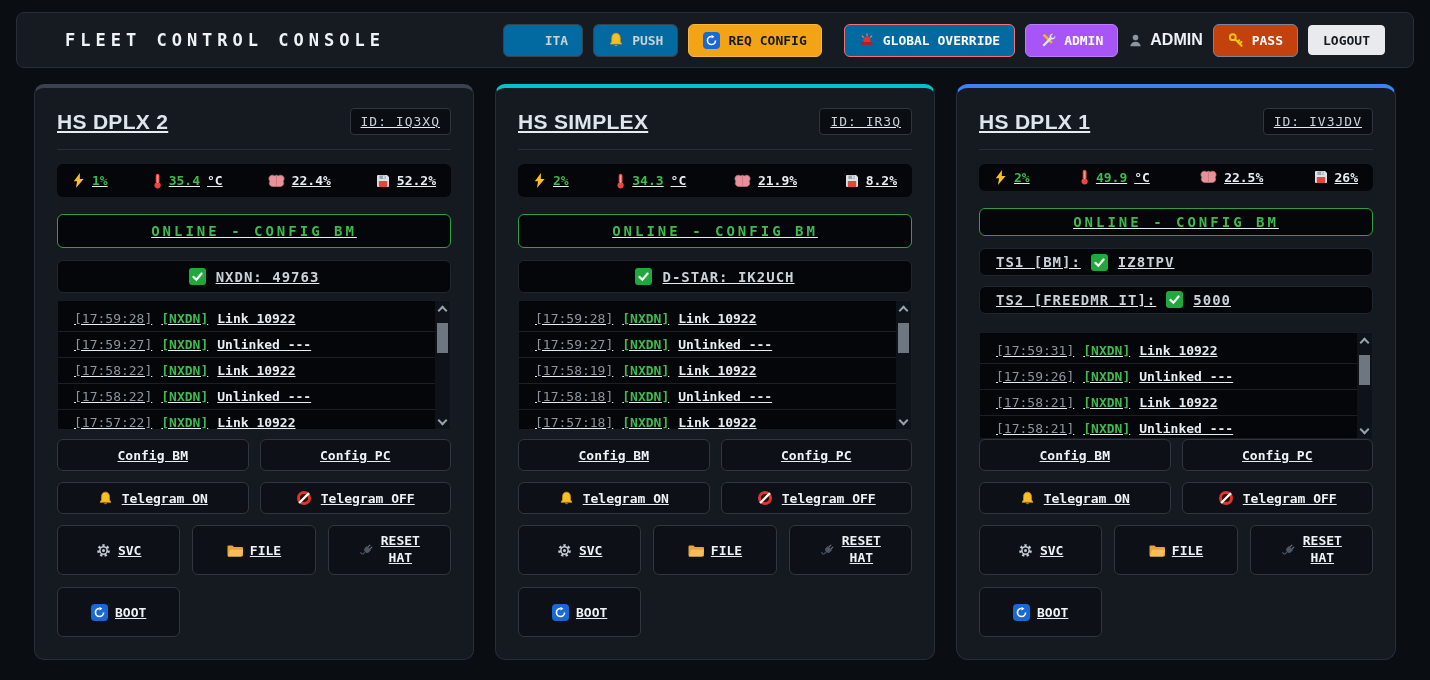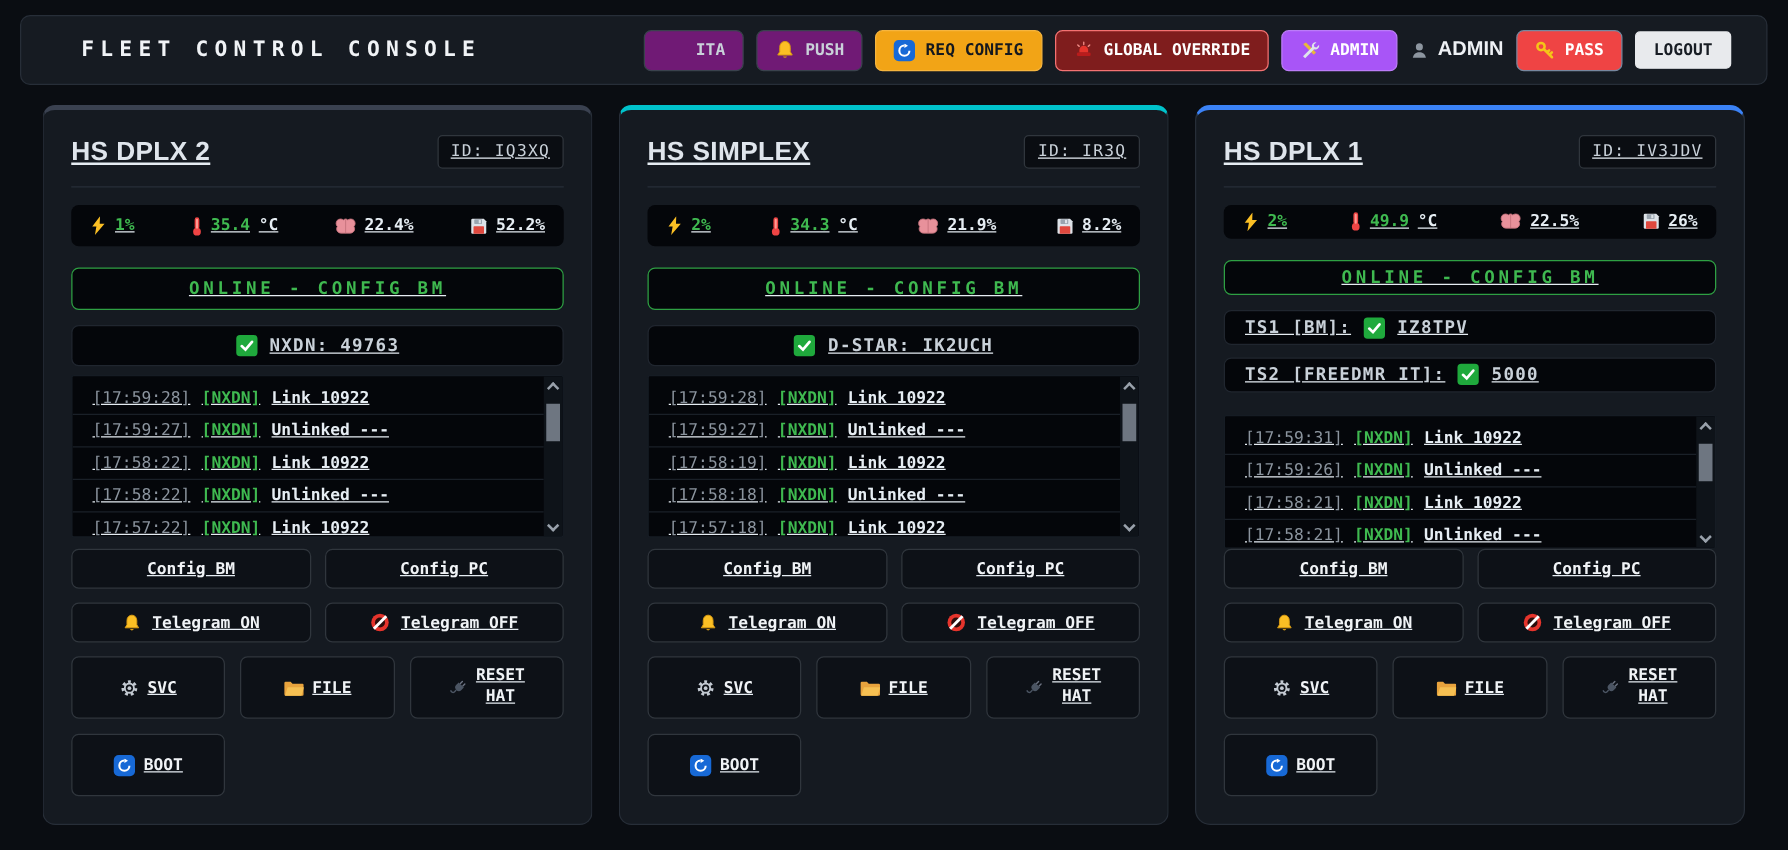--- a/index.html
+++ b/index.html
@@ -13,28 +13,28 @@
   
   .topbar {
     margin:12px 16px 0; height:56px;
     background:#161b22; border:1px solid #272e38; border-radius:8px;
     display:flex; align-items:center; padding:0 28px 0 48px;
   }
   .topbar-title { font-size:17px; font-weight:bold; letter-spacing:5px; color:#f0f3f6; }
   .topbar-actions { margin-left:auto; display:flex; align-items:center; gap:10px; }
   .hbtn {
     display:flex; align-items:center; gap:8px;
-    background:#701a75; border:1px solid #3a424d; border-radius:6px;
+    background:#0369a1; border:1px solid #3a424d; border-radius:6px;
     color:#c9d1d9; font-family:"DejaVu Sans Mono",monospace; font-weight:bold; font-size:13px;
     padding:0 14px; height:33px; cursor:pointer; white-space:nowrap;
   }
   .hbtn.warn   { background:#f2a416; border-color:#f6b53e; color:#14181f; }
-  .hbtn.danger { background:#7f1d1d; border-color:#f47272; color:#ffffff; }
+  .hbtn.danger { background:#0369a1; border-color:#f47272; color:#ffffff;margin-left:12px; }
   .hbtn.purple { background:#a855f7; border-color:#bb7cf8; color:#ffffff; }
-  .hbtn.slate  { background:#ef4444; border-color:#77879e; color:#ffffff; }
+  .hbtn.slate  { background:#c2410c; border-color:#77879e; color:#ffffff; }
   .hbtn.logout { background:#e8eaed; border-color:#e8eaed; color:#171c23; height:30px; border-radius:4px; }
   .admin-user { display:flex; align-items:center; gap:7px;
     font-family:"Liberation Sans",sans-serif; font-weight:bold; font-size:16px; color:#eef1f5; }
   
   .icon { display:inline-flex; align-items:center; justify-content:center; flex:none; }
   .flag { width:19px; height:13px; border-radius:2px; overflow:hidden; display:flex; }
   .flag i { flex:1; } .flag .g{background:#009246;} .flag .w{background:#f5f5f5;} .flag .r{background:#ce2b37;}
   .sq-refresh { width:17px; height:17px; background:#1769d6; border-radius:4px;
     display:flex; align-items:center; justify-content:center; }
   .check-box { width:17px; height:17px; background:#1fa93c; border-radius:3px;

